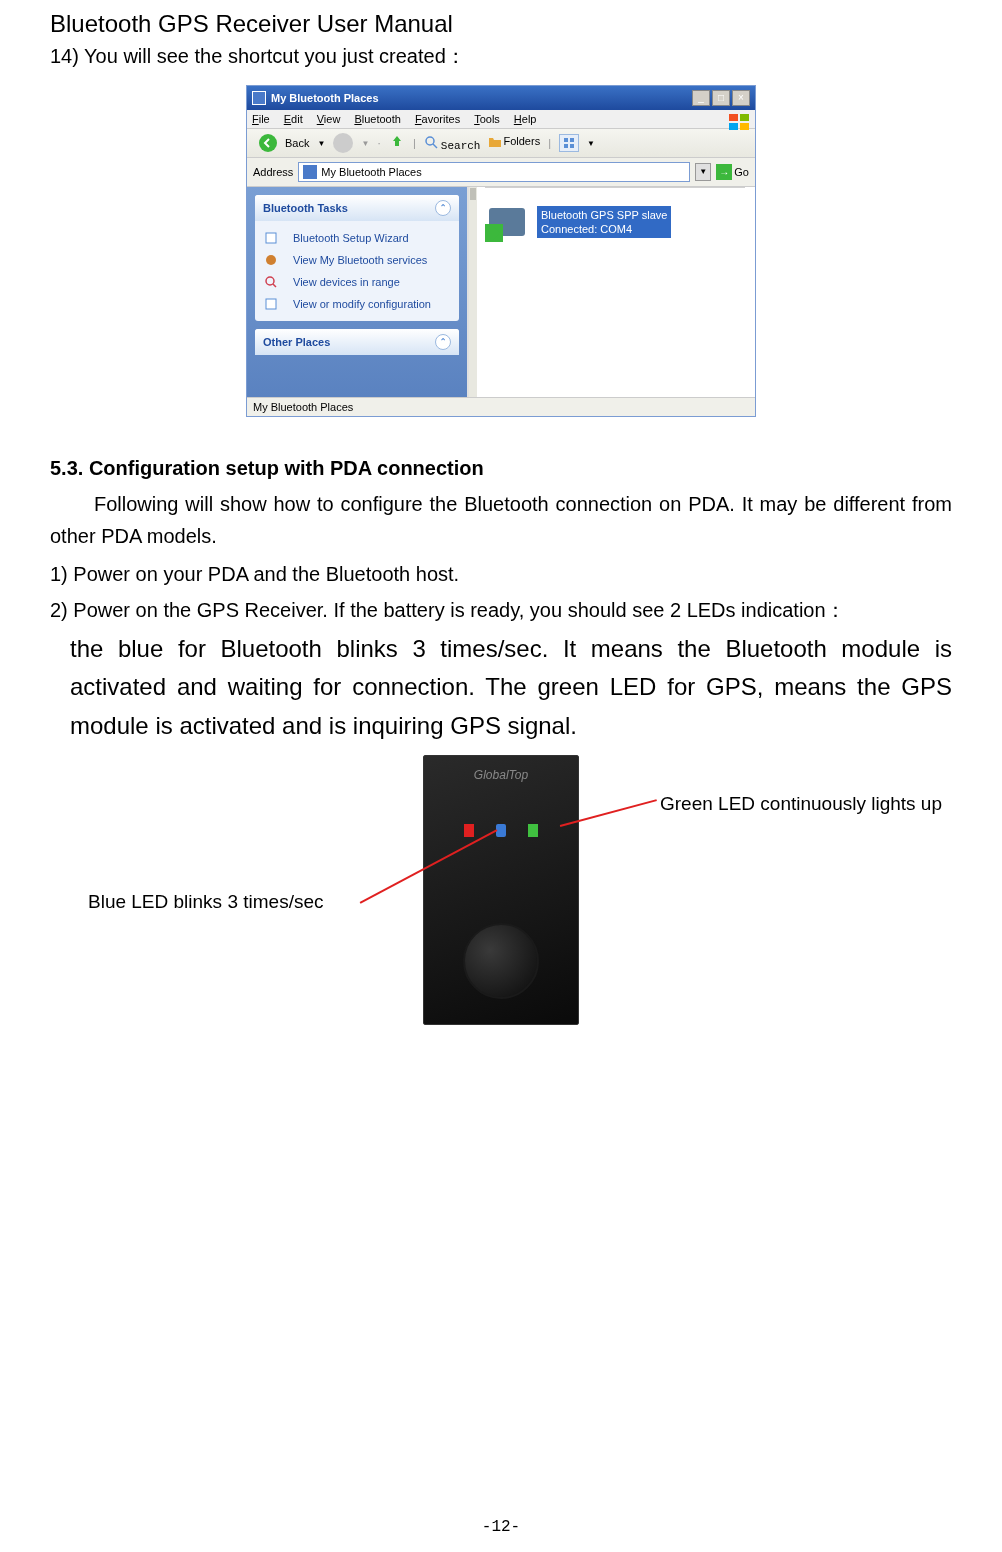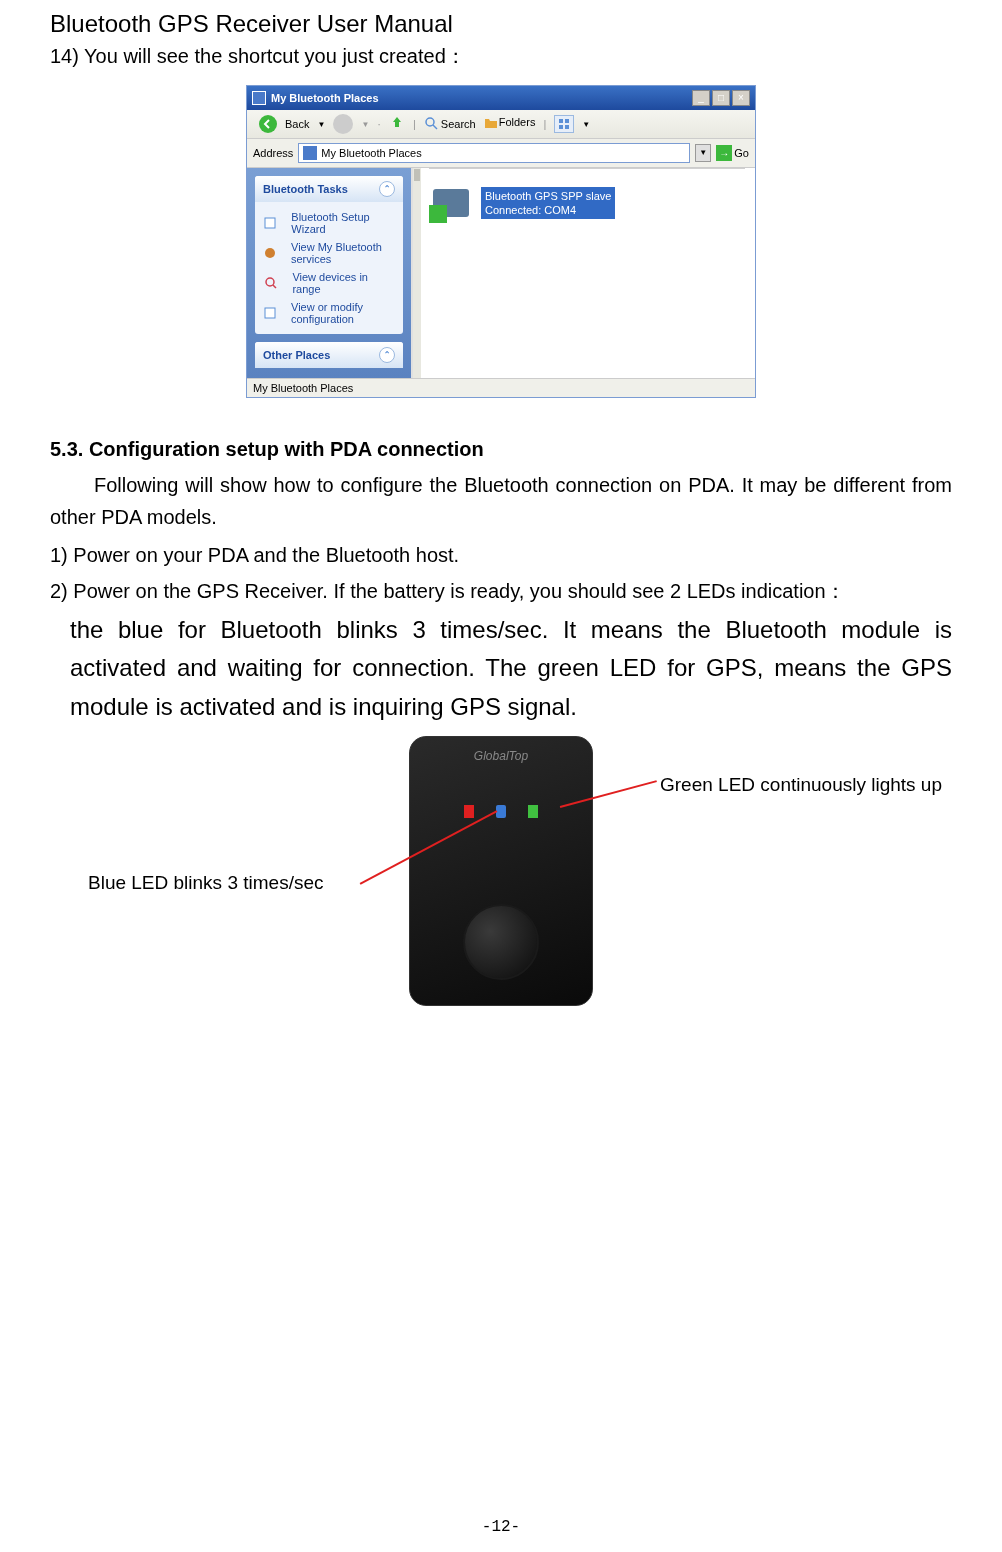--- a/index.html
+++ b/index.html
@@ -120,22 +120,23 @@
       border-radius: 50%;
     }
     .tb-sep {
       color: #999;
     }
     .tb-up {
       color: #3cb83c;
     }
     .tb-search {
       display: flex;
-      align-items: center;
+      align-items: flex-end;
       gap: 3px;
+      font-family: Liberation Mono, monospace;
     }
     .tb-search-icon {
       color: #5a8fd6;
     }
     .tb-folders {
       display: flex;
       align-items: flex-start;
       gap: 1px;
     }
     .tb-folders-icon {
@@ -193,21 +194,21 @@
       color: #fff;
       text-align: center;
       line-height: 16px;
       font-size: 10px;
     }
     .window-body {
       display: flex;
       height: 210px;
     }
     .sidebar {
-      width: 164px;
+      width: 220px;
       background: linear-gradient(#7a9fd4, #5a82c0);
       padding: 8px;
       position: relative;
     }
     .sidebar-panel {
       background: #eef3fb;
       border-radius: 3px;
       padding: 0;
       margin-bottom: 8px;
     }
@@ -348,25 +349,25 @@
     .device-figure {
       position: relative;
       width: 100%;
       height: 300px;
       margin-top: 10px;
     }
     .gps-device {
       position: absolute;
       left: 50%;
       transform: translateX(-50%);
-      width: 184px;
+      width: 156px;
       height: 270px;
       background: linear-gradient(160deg, #2a2a2a, #0a0a0a);
       border: 1px solid #333;
-      border-radius: 17px;
+      border-radius: 2px;
     }
     .gps-brand {
       position: absolute;
       top: 12px;
       left: 50%;
       transform: translateX(-50%);
       color: #888;
       font-style: italic;
       font-size: 12px;
     }
@@ -446,20 +447,37 @@
     <div class="titlebar">
       <div class="titlebar-left">
         <span class="titlebar-icon"></span>
         <span class="titlebar-text">My Bluetooth Places</span>
       </div>
       <div class="window-controls">
         <span class="wc-btn">_</span>
         <span class="wc-btn">□</span>
         <span class="wc-btn">×</span>
       </div>
+    </div>
+    <div class="menubar">
+      <span>File</span>
+      <span>Edit</span>
+      <span>View</span>
+      <span>Bluetooth</span>
+      <span>Favorites</span>
+      <span>Tools</span>
+      <span>Help</span>
+      <span class="win-logo">
+        <svg viewBox="0 0 22 18">
+            <rect x="1" y="1" width="9" height="7" fill="#f25022"></rect>
+            <rect x="12" y="1" width="9" height="7" fill="#7fba00"></rect>
+            <rect x="1" y="10" width="9" height="7" fill="#00a4ef"></rect>
+            <rect x="12" y="10" width="9" height="7" fill="#ffb900"></rect>
+          </svg>
+      </span>
     </div>
     <div class="toolbar">
       <span class="tb-back-circle">
         <svg width="12" height="12" viewBox="0 0 12 12">
             <path d="M7 2 L3 6 L7 10" stroke="#fff" stroke-width="2" fill="none"></path>
           </svg>
       </span>
       <span>Back</span>
       <span style="font-size:8px;">▼</span>
       <span class="tb-fwd"></span>

